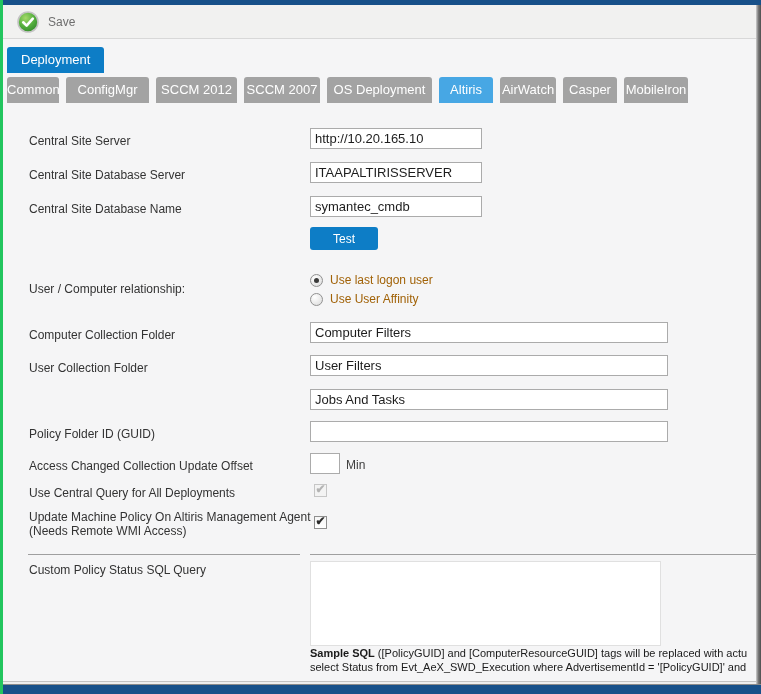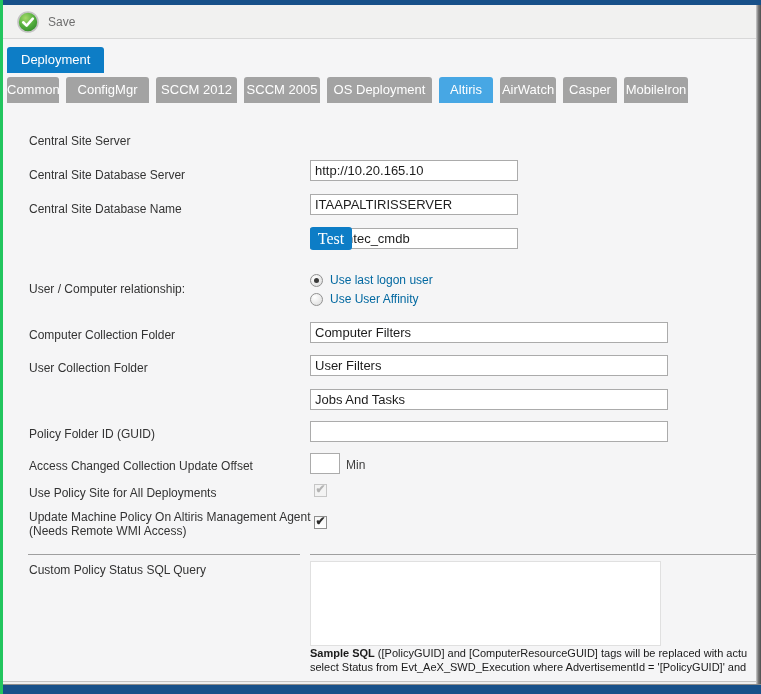--- a/index.html
+++ b/index.html
@@ -31,32 +31,32 @@
   .subtabs { position:absolute; left:4px; top:77px; height:26px; display:flex; gap:7px; }
   .subtab { height:26px; line-height:26px; text-align:center; background:#a3a3a3;
     color:#ffffff; font-size:13px; border-radius:3px 3px 0 0; overflow:hidden; }
   .subtab.selected { background:#47a7e4; }
 
   
   .flabel { position:absolute; left:26px; width:282px; font-size:12px; color:#333333; line-height:13.5px; }
   .tinput { position:absolute; left:307px; height:21px; border:1px solid #ababab;
     background:#ffffff; font-family:"Liberation Sans",sans-serif; font-size:13px;
     color:#1d1d1d; padding:0 4px; }
-  .w-narrow { width:208px;margin-top:32px; }
+  .w-narrow { width:172px; }
   .w-wide { width:358px; }
-  .test-button { position:absolute; left:307px; top:227px; width:42px; height:23px;
+  .test-button { position:absolute; left:307px; top:227px; width:68px; height:23px;
     background:#0d7dc6; color:#ffffff; border:none; border-radius:3px;
-    font-family:Liberation Serif, serif; font-size:16px; cursor:pointer; }
+    font-family:Liberation Sans, sans-serif; font-size:12px; cursor:pointer; }
 
   .radio-row { position:absolute; left:307px; display:flex; align-items:center; gap:7px; }
   .radio { width:13px; height:13px; border-radius:50%;
     border:1px solid #919191; background:radial-gradient(circle at 35% 30%, #ffffff, #d9d9d9); position:relative; }
   .radio.checked::after { content:""; position:absolute; left:3px; top:3px; width:5px; height:5px;
     border-radius:50%; background:#3a3a3a; }
-  .radio-text { font-size:12px; color:#0369a1; }
+  .radio-text { font-size:12px; color:#a16207; }
 
   .checkbox { position:absolute; left:311px; width:13px; height:13px;
     border:1px solid #8f8f8f; background:linear-gradient(#f6f6f6,#ffffff);
     font-size:12px; line-height:10px; text-align:center; color:#2b2b2b; font-weight:bold; }
   .checkbox.disabled { border-color:#c6c6c6; color:#b3b3b3; background:#f3f3f3; }
   .checkbox span { position:relative; top:-1px; }
 
   .unit-label { position:absolute; left:343px; font-size:12px; color:#404040; }
 
   .divider { position:absolute; top:554px; height:1px; background:#9f9f9f; }
@@ -94,21 +94,21 @@
       <span class="lbl">Save</span>
     </div>
   </div>
 
   <div class="tab-primary">Deployment</div>
 
   <div class="subtabs">
     <div class="subtab" style="width:52px">Common</div>
     <div class="subtab" style="width:83px">ConfigMgr</div>
     <div class="subtab" style="width:81px">SCCM 2012</div>
-    <div class="subtab" style="width:76px">SCCM 2005</div>
+    <div class="subtab" style="width:76px">SCCM 2007</div>
     <div class="subtab" style="width:105px">OS Deployment</div>
     <div class="subtab selected" style="width:54px">Altiris</div>
     <div class="subtab" style="width:56px">AirWatch</div>
     <div class="subtab" style="width:54px">Casper</div>
     <div class="subtab" style="width:64px">MobileIron</div>
   </div>
 
   <div class="flabel" style="top:135px">Central Site Server</div>
   <input class="tinput w-narrow" style="top: 128px;" type="text" value="http://10.20.165.10">
 
@@ -138,21 +138,21 @@
 
   <input class="tinput w-wide" style="top: 389px;" type="text" value="Jobs And Tasks">
 
   <div class="flabel" style="top:428px">Policy Folder ID (GUID)</div>
   <input class="tinput w-wide" style="top: 421px;" type="text" value="">
 
   <div class="flabel" style="top:460px">Access Changed Collection Update Offset</div>
   <input class="tinput" style="top: 453px; width: 30px;" type="text" value="">
   <div class="unit-label" style="top:458px">Min</div>
 
-  <div class="flabel" style="top:487px">Use Policy Site for All Deployments</div>
+  <div class="flabel" style="top:487px">Use Central Query for All Deployments</div>
   <div class="checkbox disabled" style="top:484px">
     <span>✔</span>
   </div>
 
   <div class="flabel" style="top:511px">
     <span>Update Machine Policy On Altiris Management Agent</span><br>
     <span>(Needs Remote WMI Access)</span>
   </div>
   <div class="checkbox" style="top:516px">
     <span>✔</span>

